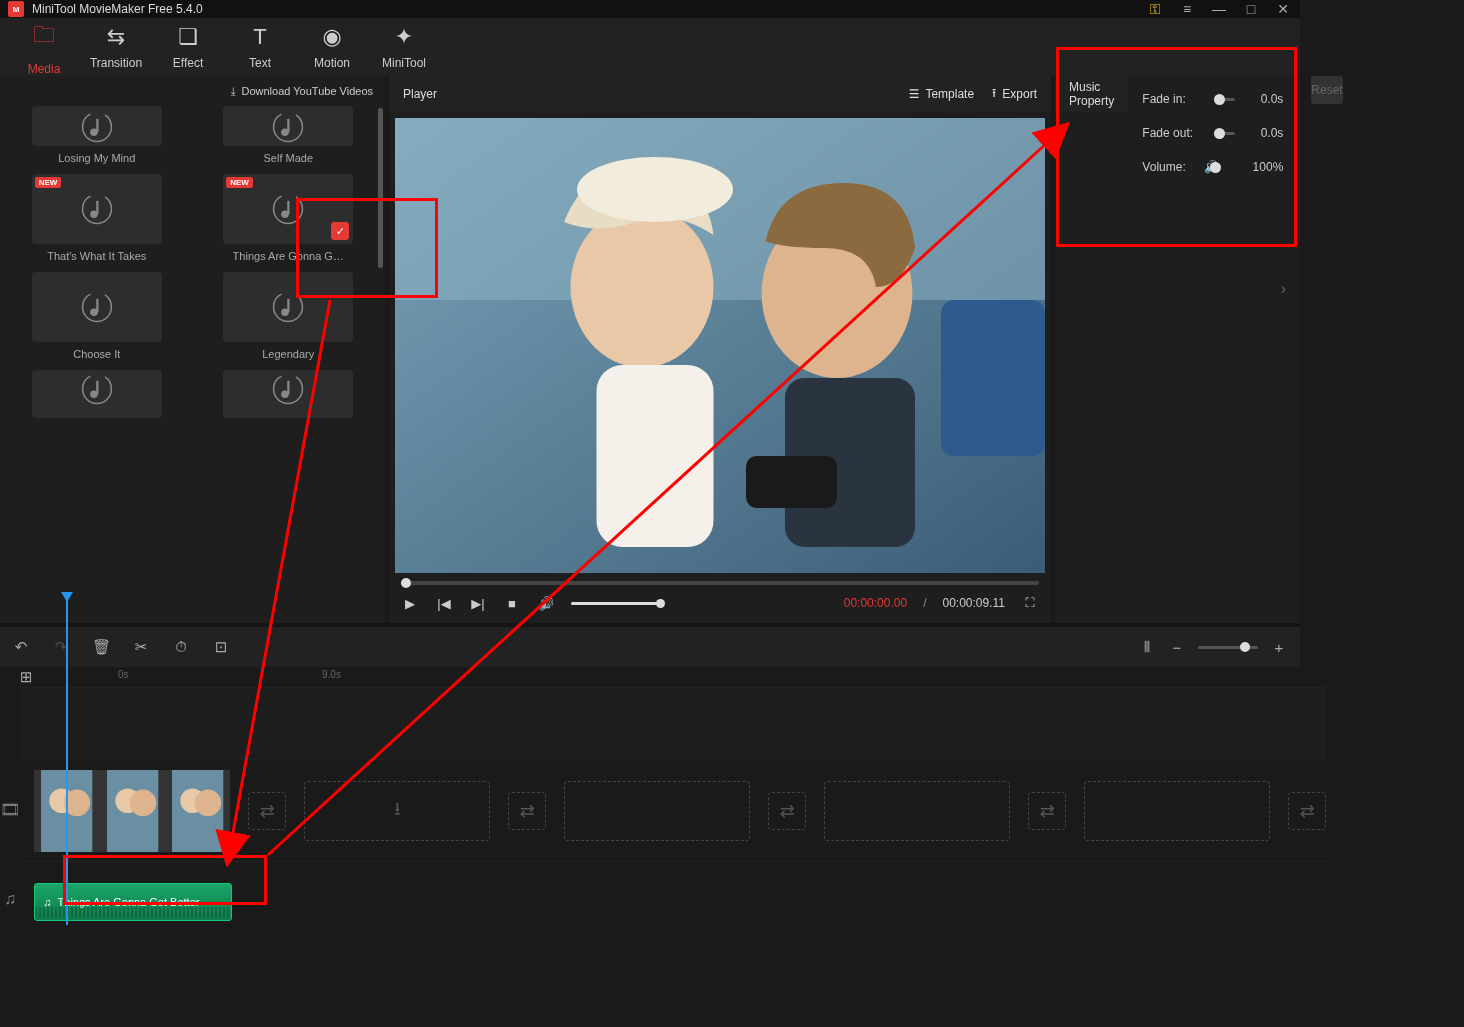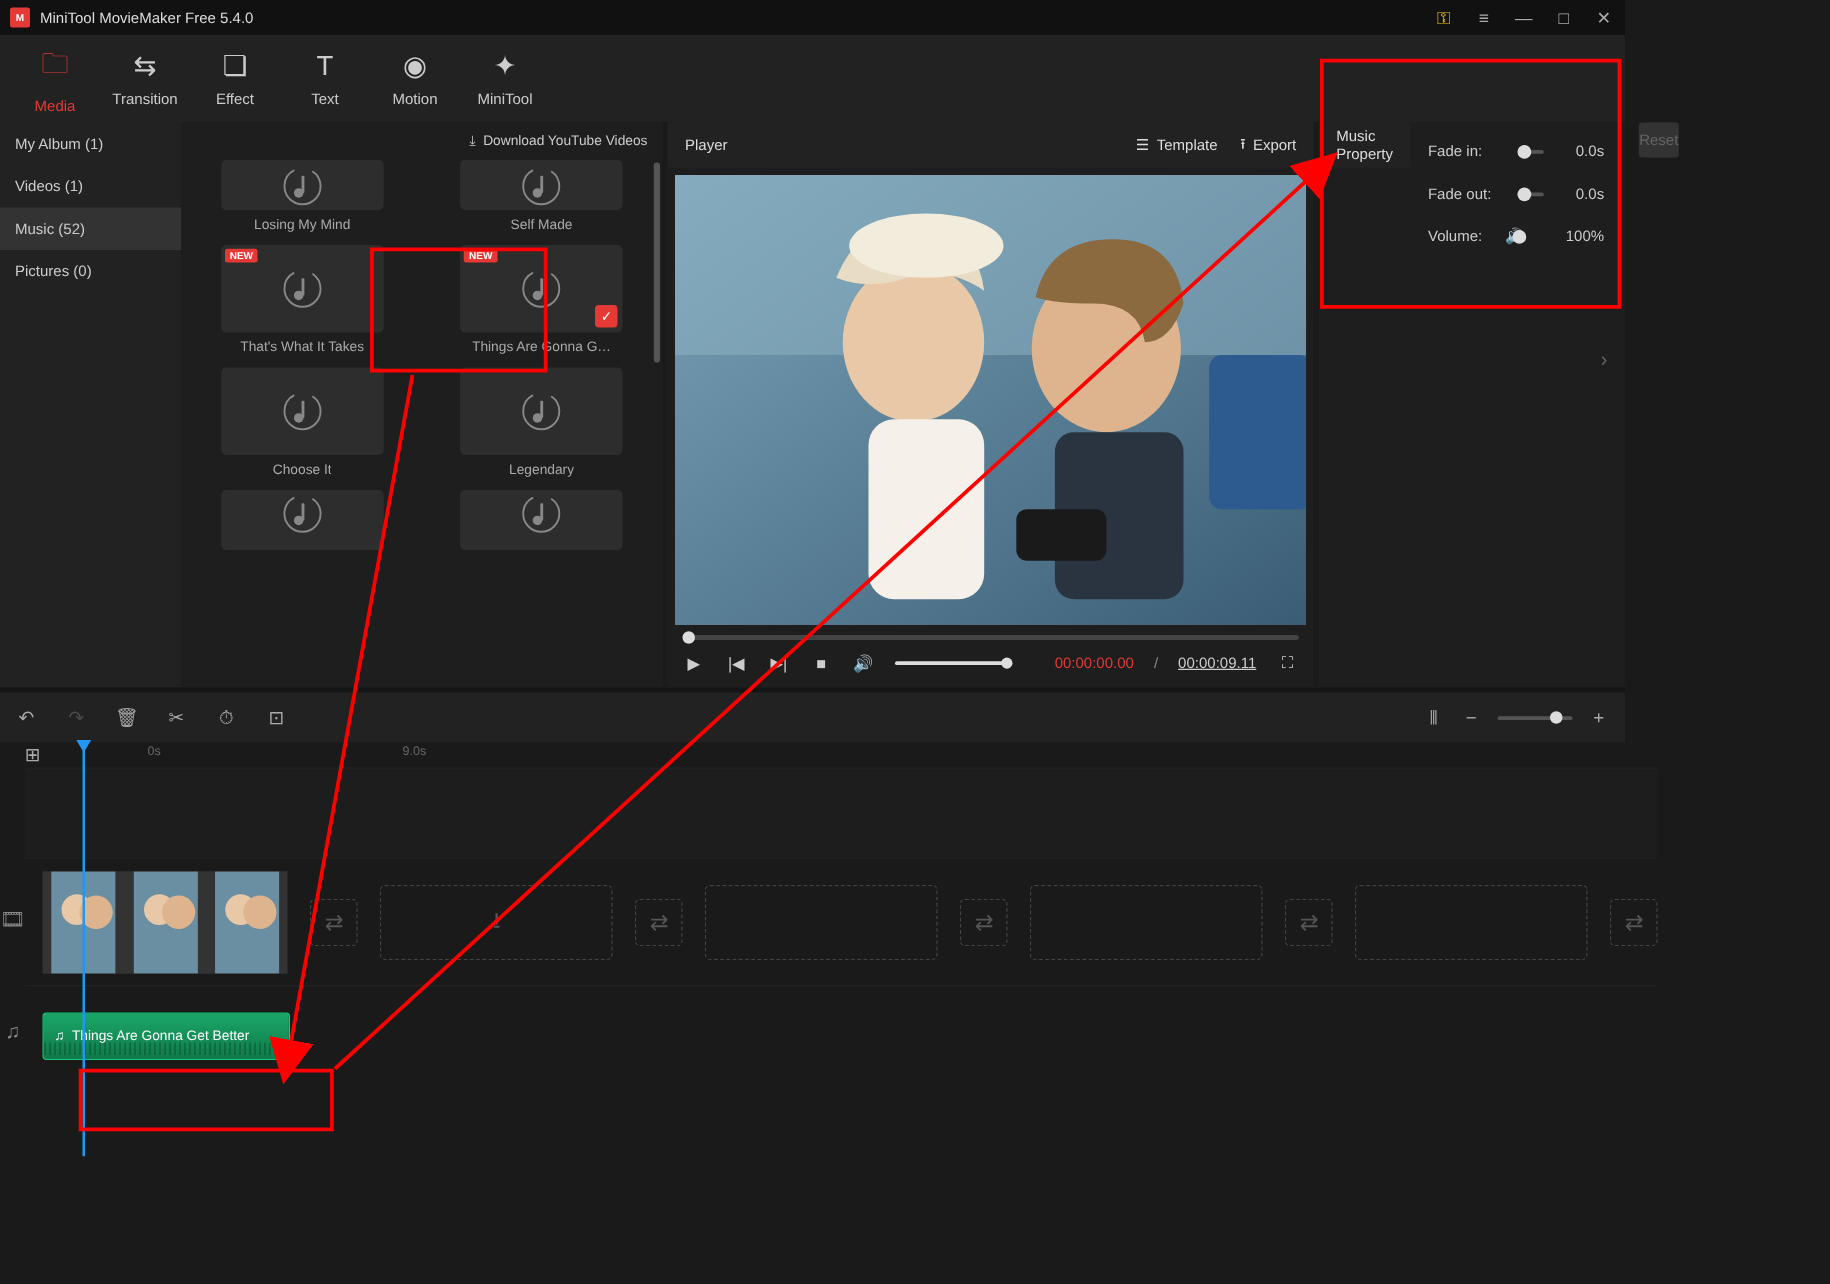--- a/index.html
+++ b/index.html
@@ -54,21 +54,21 @@
 .preview-img { width: 100%; height: 100%; object-fit: contain; }
 .player-controls { padding: 8px 12px 12px 12px; }
 .progress-line { height: 4px; background: #444; border-radius: 2px; margin-bottom: 10px; position: relative; }
 .progress-dot { position: absolute; left: 0; top: -3px; width: 10px; height: 10px; background: #ddd; border-radius: 50%; }
 .pc-row { display: flex; align-items: center; gap: 16px; font-size: 13px; color: #ccc; }
 .pc-btn { cursor: pointer; width: 18px; text-align: center; }
 .vol-line { width: 90px; height: 3px; background: #ddd; border-radius: 2px; position: relative; }
 .vol-line::after { content: ''; position: absolute; right: -4px; top: -3px; width: 9px; height: 9px; background: #ddd; border-radius: 50%; }
 .time-cur { color: #e53935; font-size: 12px; }
 .time-sep { color: #888; font-size: 12px; }
-.time-dur { color: #ccc; font-size: 12px; text-decoration: underline; }
+.time-dur { color: #ccc; font-size: 12px; }
 
 
 .prop-panel { width: 245px; background: #1e1e1e; display: flex; flex-direction: row; }
 .prop-header { height: 36px; background: #222; display: flex; align-items: center; padding: 0 14px; font-size: 12px; color: #ddd; }
 .prop-body { padding: 16px 14px; display: flex; flex-direction: column; gap: 20px; }
 .prop-row { display: flex; align-items: center; font-size: 12px; color: #ccc; }
 .prop-row .pr-label { width: 62px; }
 .prop-row .pr-slider { flex: 1; height: 3px; background: #555; border-radius: 2px; position: relative; margin: 0 10px; }
 .prop-row .pr-knob { position: absolute; left: 0; top: -4px; width: 11px; height: 11px; background: #ddd; border-radius: 50%; }
 .prop-row .pr-knob.right { left: auto; right: 14px; }
@@ -149,26 +149,20 @@
       <span>Motion</span>
     </div>
     <div class="top-tab">
       <span class="tab-icon">✦</span>
       <span>MiniTool</span>
     </div>
   </div>
 
   <div class="main-row">
 
-    <div class="left-sidebar">
-      <div class="side-item">My Album (1)</div>
-      <div class="side-item">Videos (1)</div>
-      <div class="side-item active">Music (52)</div>
-      <div class="side-item">Pictures (0)</div>
-    </div>
 
     <div class="media-area">
       <div class="media-area-top">
         <span>⤓</span>
         <span>Download YouTube Videos</span>
       </div>
       <div class="media-grid">
         <div class="media-grid-inner" id="media-grid-inner">
             <div class="media-card">
               <div class="media-thumb partial-top">

